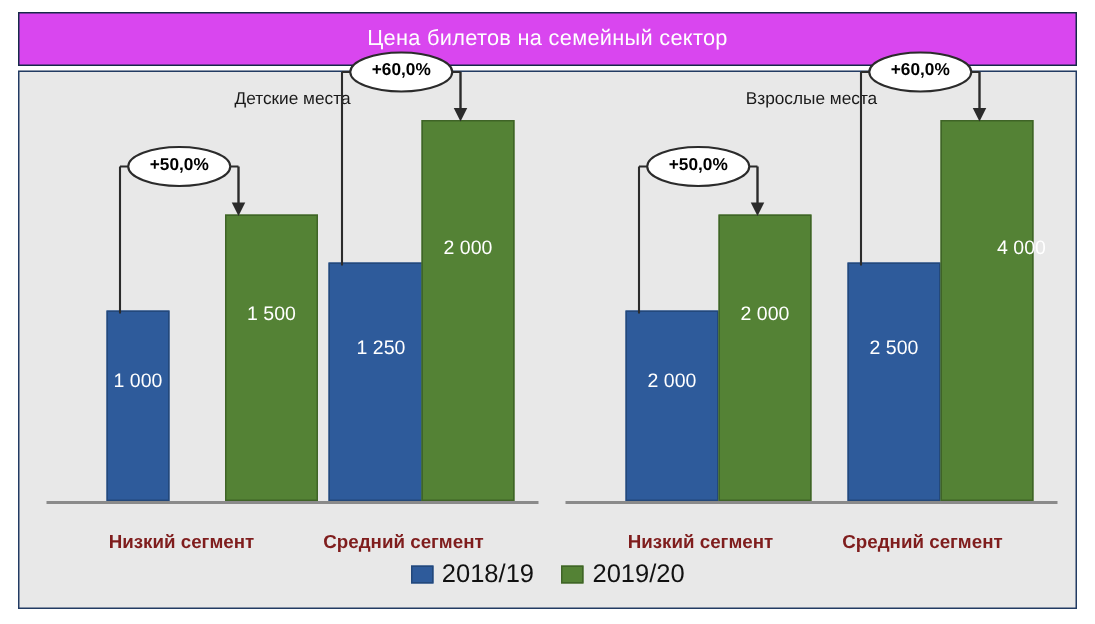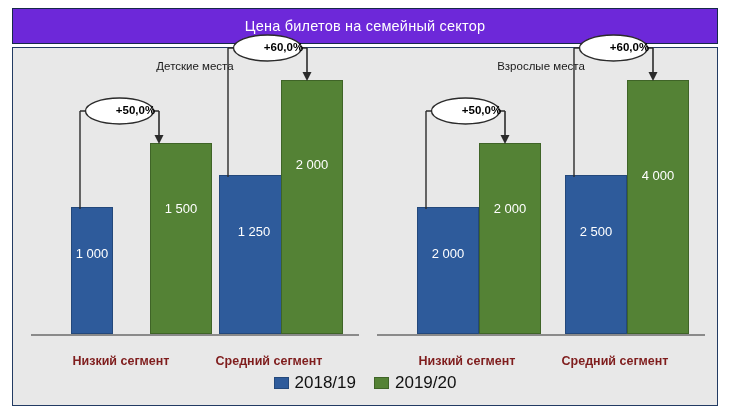--- a/index.html
+++ b/index.html
@@ -12,21 +12,21 @@
   #page{
     position:absolute;left:0;top:0;width:730px;height:416px;
     background:#ffffff;
     box-sizing:border-box;
     padding:8px 10px 10px 10px;
   }
 
   
   .title-band{
     position:absolute;left:12px;top:8px;width:706px;height:36px;
-    background:#6d28d9;
+    background:#d946ef;
     border:1px solid #16294a;
     box-sizing:border-box;
     display:flex;align-items:center;justify-content:center;
   }
   .title-band .title-text{
     color:#ffffff;
     font-size:14.5px;
     font-weight:400;
     letter-spacing:.2px;
     white-space:nowrap;
@@ -100,21 +100,20 @@
   }
   .callout svg{display:block;overflow:visible;}
   .callout .callout-text{
     position:absolute;
     text-align:center;
     font-size:11.5px;
     font-weight:700;
     color:#000000;
     white-space:nowrap;
     line-height:1;
-    padding-left:16px;
   }
 
   
   .legend{
     position:absolute;left:0;right:0;bottom:12px;
     display:flex;align-items:center;justify-content:center;gap:18px;
   }
   .legend-item{display:flex;align-items:center;gap:6px;}
   .legend-swatch{width:15px;height:12px;box-sizing:border-box;}
   .legend-swatch.blue{background:#2E5B9B;border:1px solid #23487b;}
@@ -198,21 +197,21 @@
               <path d="M 114.5 64 L 123.5 64 L 119 73 Z" fill="#2b2b2b"></path>
               <ellipse cx="79.5" cy="40" rx="34" ry="13" fill="#ffffff" stroke="#2b2b2b" stroke-width="1.4"></ellipse>
             </svg>
             <span class="callout-text" style="left: 45.5px; width: 68px; top: 34px;">+50,0%</span>
           </div>
           <div class="group" style="left: 182px; width: 124px;">
             <div class="bar blue" style="left: 0px; width: 62px; height: 159px;">
               <span class="bar-value" style="top: 48px;">2 500</span>
             </div>
             <div class="bar green" style="left: 62px; width: 62px; height: 254px;">
-              <span class="bar-value" style="top: 87px;">4 000</span>
+              <span class="bar-value" style="top: 76px; padding-left: 23px;">4 000</span>
             </div>
             <div class="group-label">Средний сегмент</div>
           </div>
           <div class="callout" style="left: 163px; top: -74px; width: 159px; height: 209px;">
             <svg width="159" height="209">
               <path d="M 40 169 L 40 40" stroke="#2b2b2b" stroke-width="1.4" fill="none"></path>
               <path d="M 40 40 L 119 40" stroke="#2b2b2b" stroke-width="1.4" fill="none"></path>
               <path d="M 119 40 L 119 65" stroke="#2b2b2b" stroke-width="1.6" fill="none"></path>
               <path d="M 114.5 64 L 123.5 64 L 119 73 Z" fill="#2b2b2b"></path>
               <ellipse cx="79.5" cy="40" rx="34" ry="13" fill="#ffffff" stroke="#2b2b2b" stroke-width="1.4"></ellipse>

